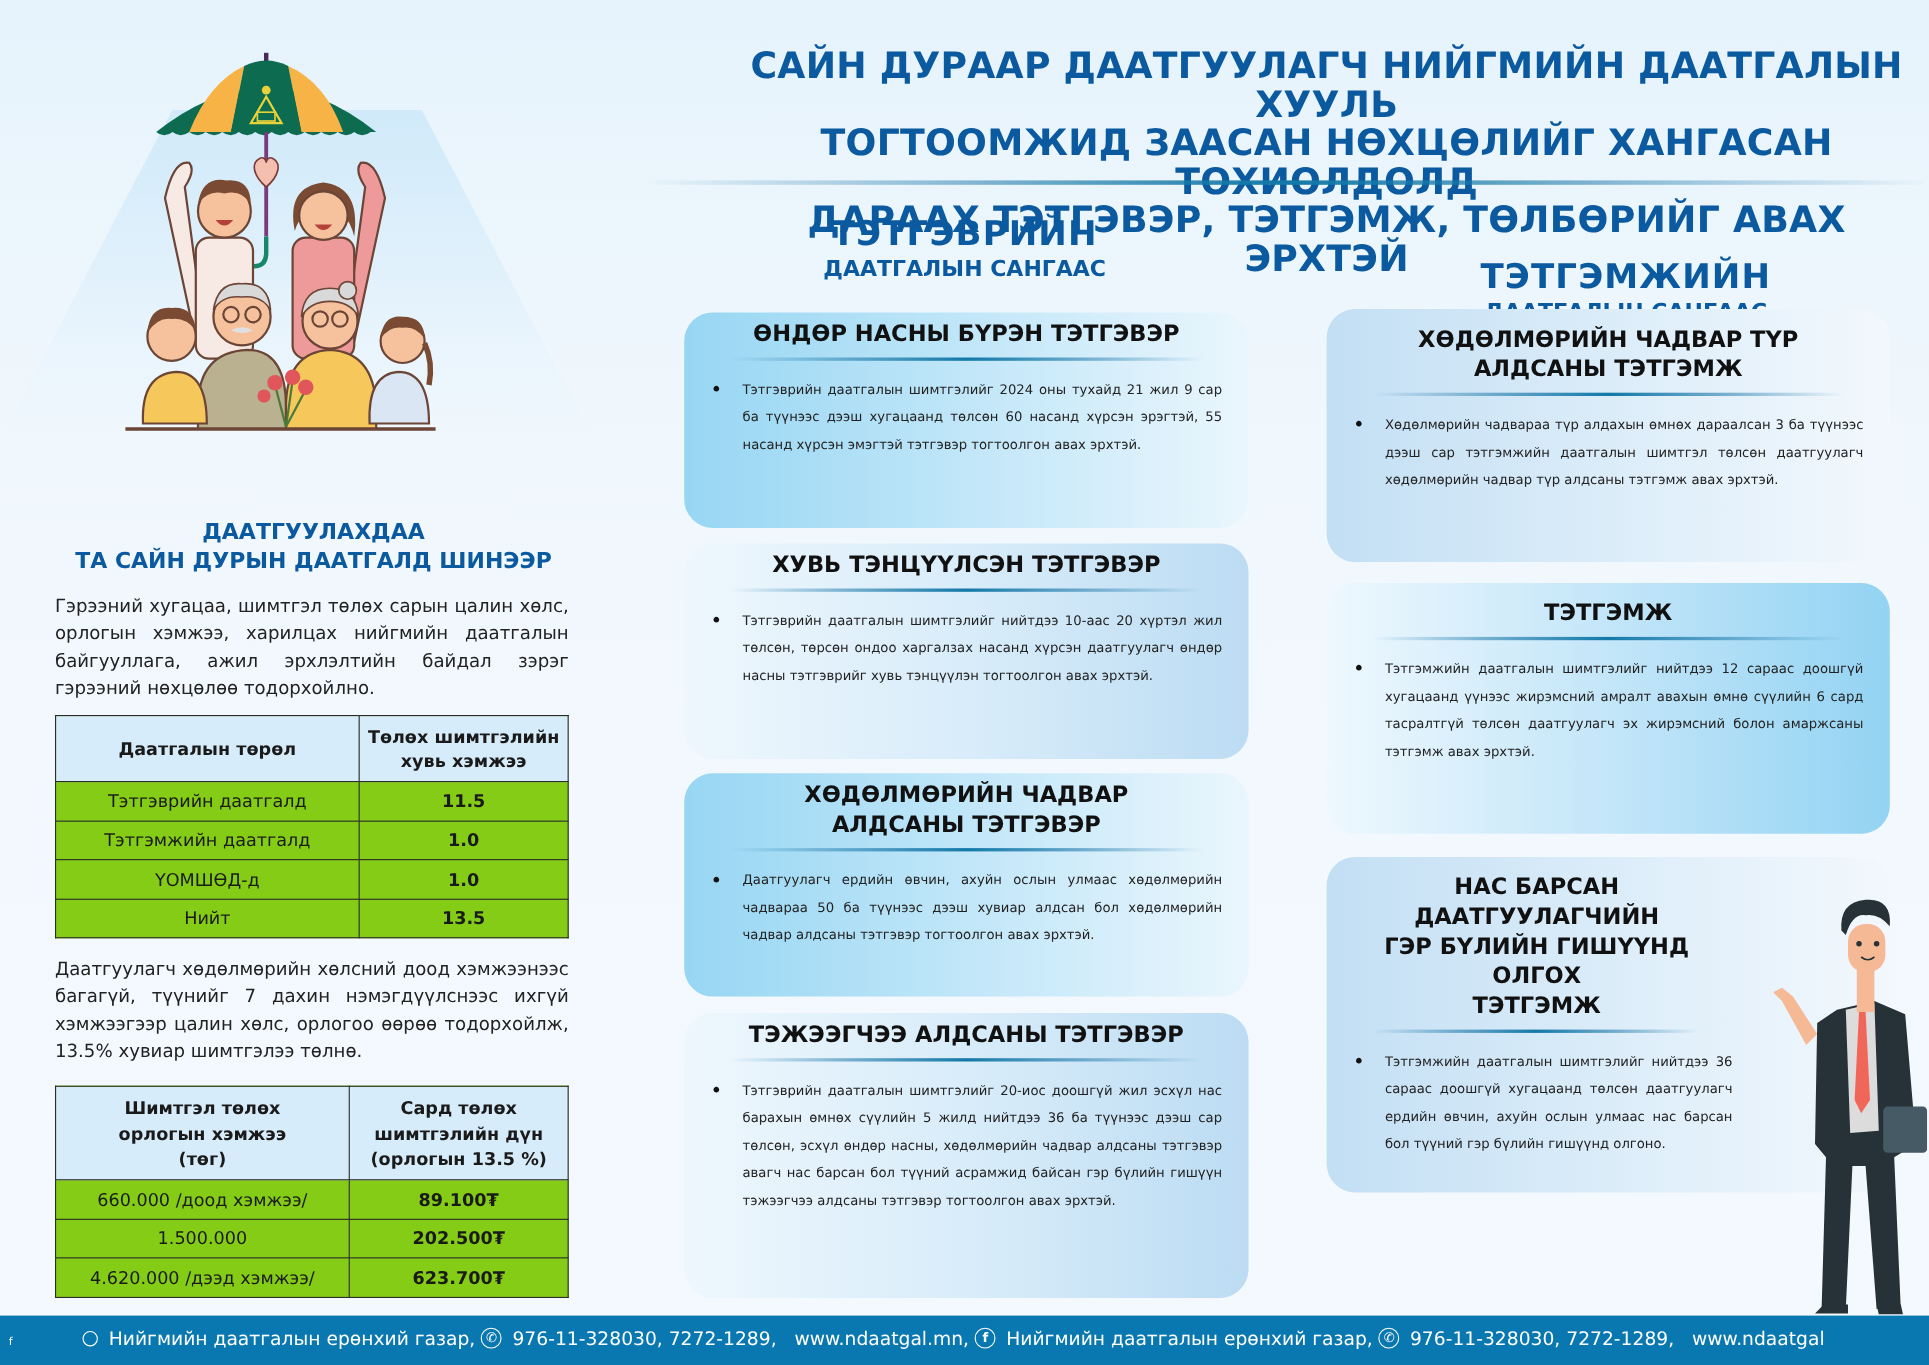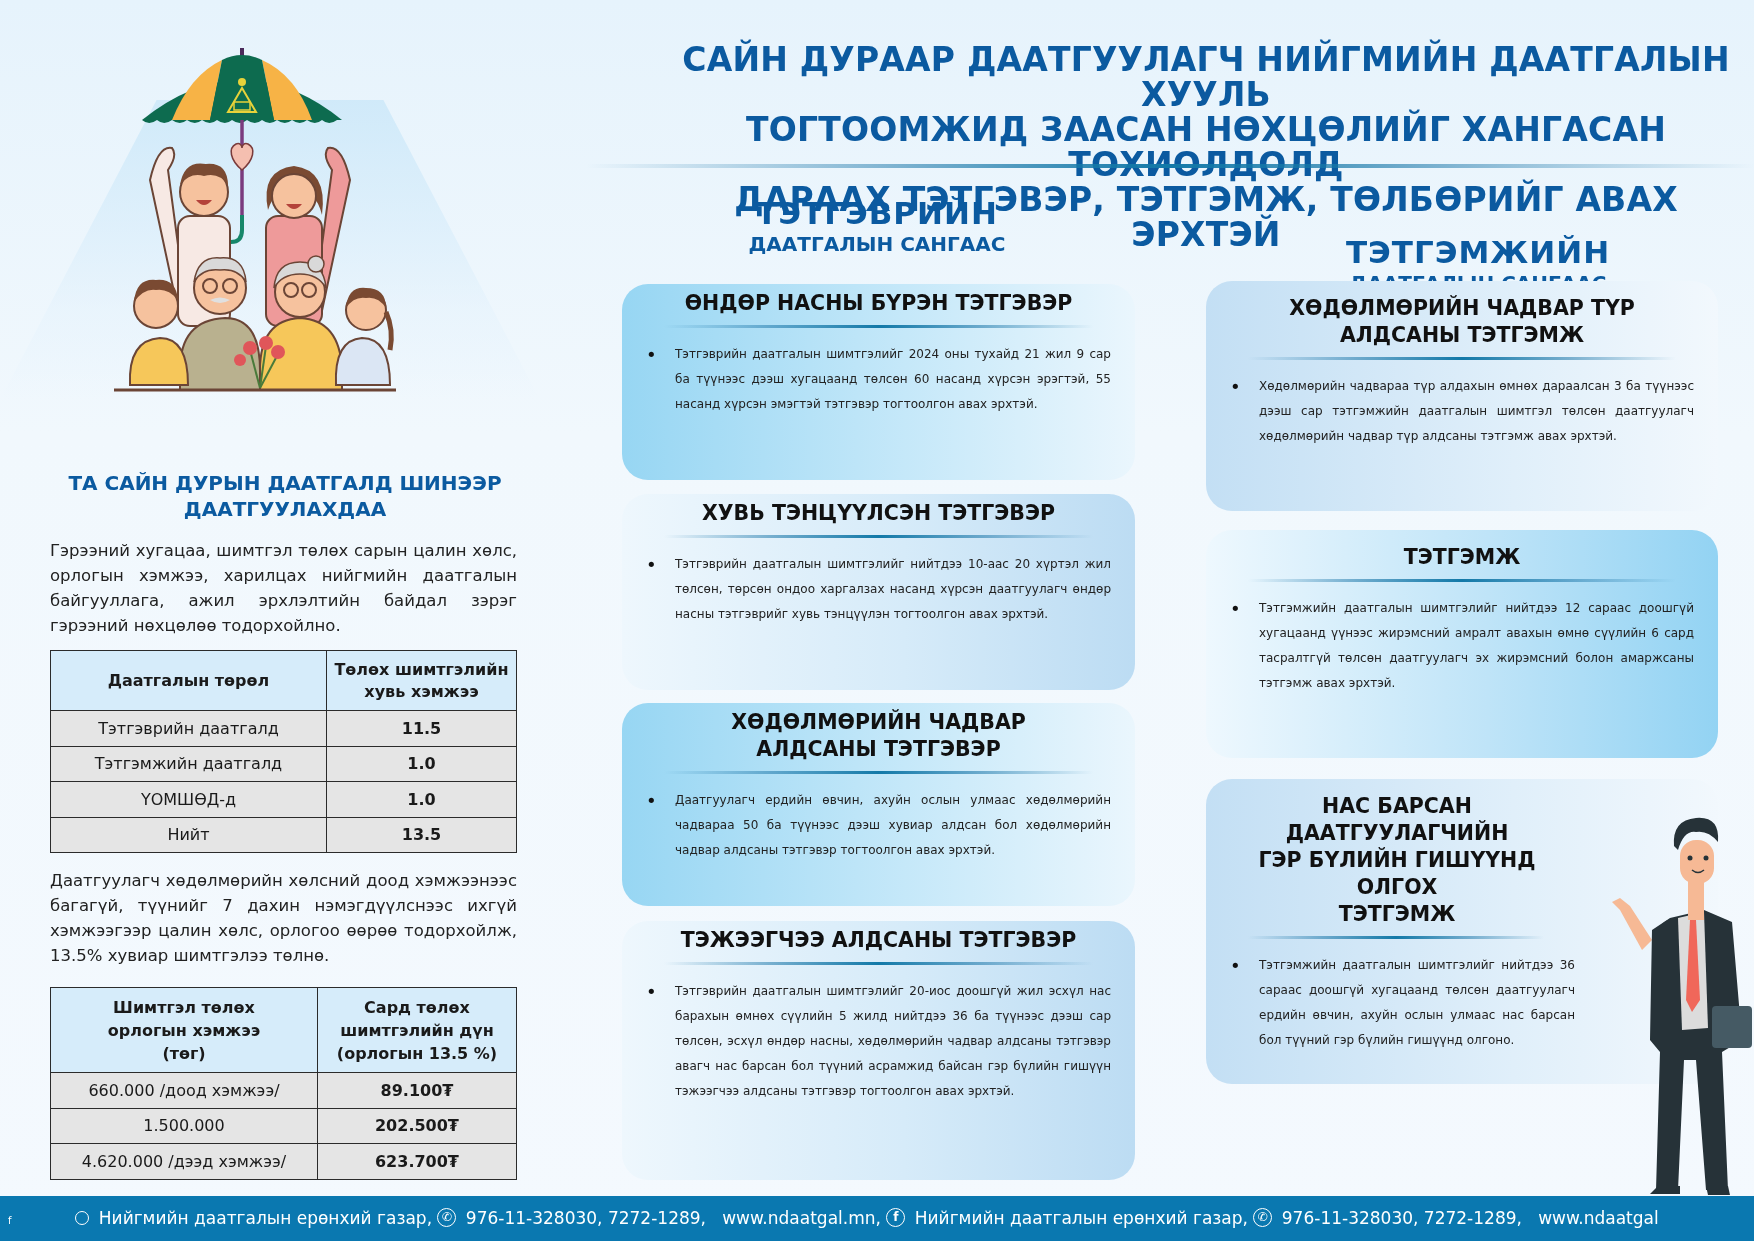--- a/index.html
+++ b/index.html
@@ -26,21 +26,21 @@
   }
   .left-para {
     position: absolute; left: 50px; width: 467px;
     font-size: 16.5px; line-height: 25px; color: #222; text-align: justify;
   }
   .p1 { top: 538px; }
   .p2 { top: 868px; }
 
   table.ins {
     position: absolute; left: 50px; width: 467px; border-collapse: collapse;
-    font-size: 16px; color: #1a1a1a; background: #e5e5e5;
+    font-size: 16px; color: #1a1a1a; background: #84cc16;
   }
   table.ins td, table.ins th { border: 1.5px solid #2b2b2b; text-align: center; }
   table.ins th { background: #d6ecfa; font-weight: bold; }
   table.ins td.b { font-weight: bold; }
   .t1 { top: 650px; }
   .t1 th { height: 60px; line-height: 22px; }
   .t1 td { height: 35.5px; }
   .t1 col.c1 { width: 276px; }
   .t2 { top: 987px; }
   .t2 th { height: 85px; line-height: 23px; }
@@ -188,22 +188,22 @@
     <line x1="150" y1="368" x2="168" y2="334" stroke="#4a7a3a" stroke-width="2"></line>
     <circle cx="140" cy="328" r="7" fill="#e0565a"></circle>
     <circle cx="156" cy="323" r="7" fill="#e0565a"></circle>
     <circle cx="168" cy="332" r="7" fill="#e0565a"></circle>
     <circle cx="130" cy="340" r="6" fill="#e0565a"></circle>
   </g>
   <line x1="4" y1="370" x2="286" y2="370" stroke="#6b4536" stroke-width="3"></line>
 </svg>
 
 <div class="left-title">
+  <div>ДААТГУУЛАХДАА</div>
   <div>ТА САЙН ДУРЫН ДААТГАЛД ШИНЭЭР</div>
-  <div>ДААТГУУЛАХДАА</div>
 </div>
 <p class="left-para p1">Гэрээний хугацаа, шимтгэл төлөх сарын цалин хөлс, орлогын хэмжээ, харилцах нийгмийн даатгалын байгууллага, ажил эрхлэлтийн байдал зэрэг гэрээний нөхцөлөө тодорхойлно.</p>
 
 <table class="ins t1">
   <colgroup>
       <col class="c1">
       <col>
     </colgroup>
   <tbody>
       <tr>

